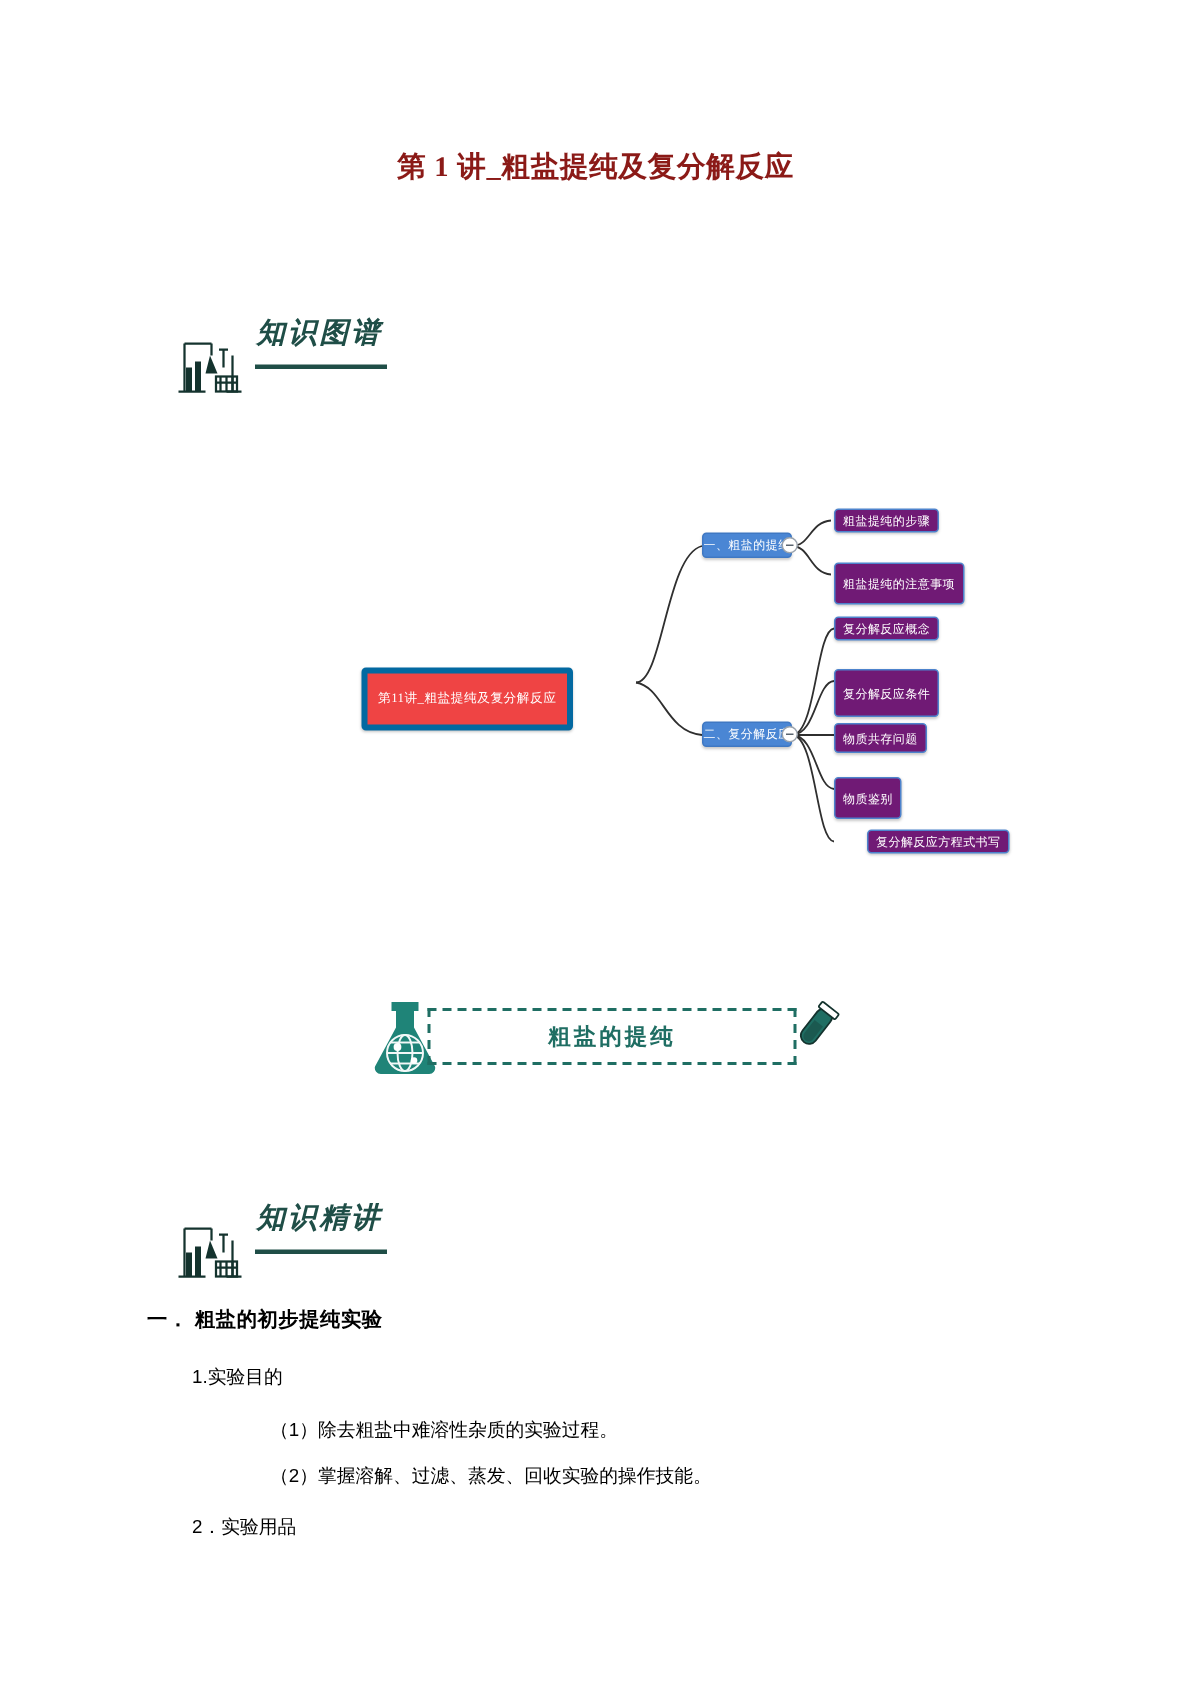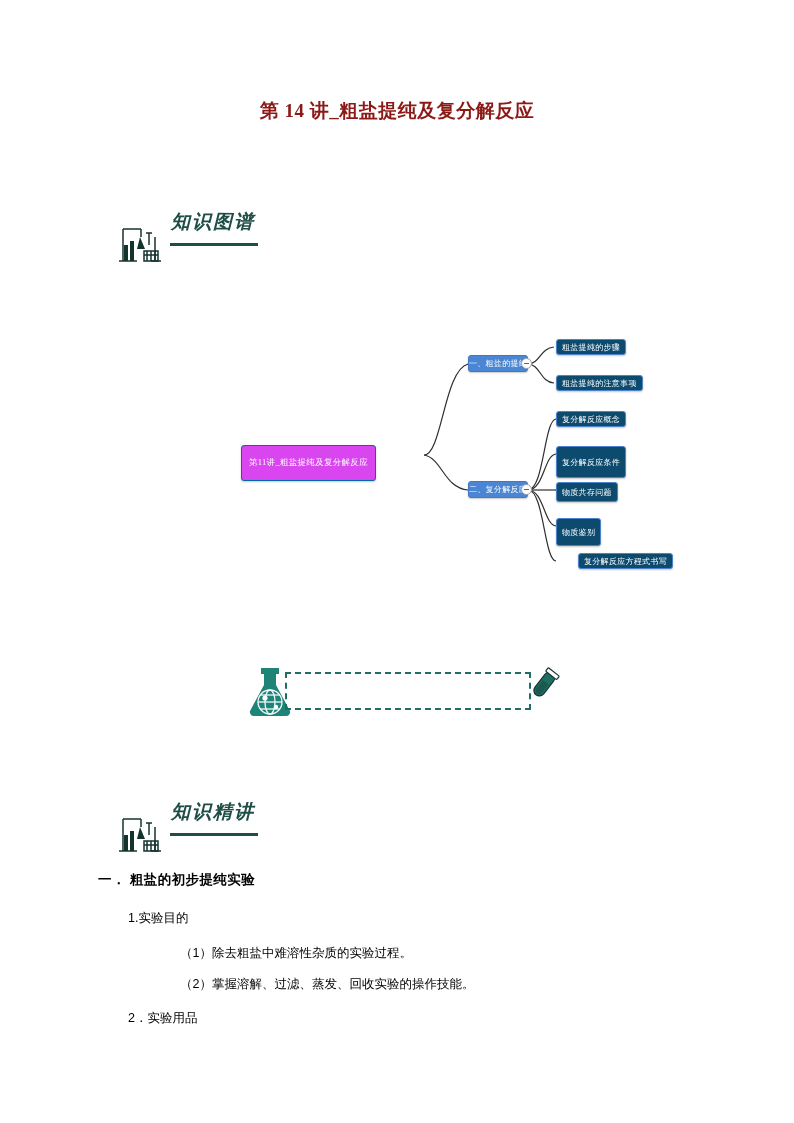--- a/index.html
+++ b/index.html
@@ -84,32 +84,32 @@
     font-size: 8px;
     color: #ffffff;
     display: flex;
     align-items: center;
     justify-content: center;
     white-space: nowrap;
     letter-spacing: 0.3px;
     box-shadow: 0 1px 2px rgba(0,0,0,0.22);
   }
   .mm-root {
-    background: #d946ef;
-    border: 1px solid #0369a1;
+    background: #ef4444;
+    border: 4px solid #0369a1;
     font-size: 8.5px;
     padding: 17px 7px;
   }
   .mm-branch {
     background: #4a86d4;
     border: 1px solid #3f78c3;
     padding: 0 6px;
   }
   .mm-leaf {
-    background: #0c4a6e;
+    background: #701a75;
     border: 1px solid #4d83cd;
     padding: 0 5px;
   }
   .mm-toggle {
     position: absolute;
     width: 11px;
     height: 11px;
     border-radius: 50%;
     background: #ffffff;
     border: 1px solid #9aa3ad;
@@ -188,21 +188,21 @@
   .lvl2 {
     font-size: 12.5px;
   }
   .lvl3 {
     font-size: 12.5px;
   }
 </style>
 </head>
 <body>
 
-<div class="doc-title">第 14 讲_粗盐提纯及复分解反应</div>
+<div class="doc-title">第 1 讲_粗盐提纯及复分解反应</div>
 
 <div class="section-header" style="left:113px; top:207px;">
   <span class="sh-icon">
     <svg width="52" height="52" viewBox="0 0 52 52" xmlns="http://www.w3.org/2000/svg">
       <g stroke="#14332e" stroke-width="1.5" fill="none">
         <path d="M10 14 L10 46"></path>
         <path d="M10 14 L28 14"></path>
         <path d="M28 14 L28 22"></path>
         <path d="M6 46 L24 46"></path>
         <rect x="11" y="30" width="4" height="16" fill="#14332e" stroke="none"></rect>
@@ -241,21 +241,21 @@
       <path d="M528 190 C 544 190, 544 260, 556 261"></path>
     </g>
   </svg>
 
   <div class="mm-node mm-root" style="left:241px; top:145px; height:19px;">第11讲_粗盐提纯及复分解反应</div>
 
   <div class="mm-node mm-branch" style="left:468px; top:55px; height:17px; width:60px;">一、粗盐的提纯</div>
   <span class="mm-toggle" style="left:521px; top:58px;"></span>
 
   <div class="mm-node mm-leaf" style="left:556px; top:39px; height:16px;">粗盐提纯的步骤</div>
-  <div class="mm-node mm-leaf" style="left:556px; top:75px; height:16px;">粗盐提纯的注意事项</div>
+  <div class="mm-node mm-leaf" style="left:556px; top:75px; height:28px;">粗盐提纯的注意事项</div>
 
   <div class="mm-node mm-branch" style="left:468px; top:181px; height:17px; width:60px;">二、复分解反应</div>
   <span class="mm-toggle" style="left:521px; top:184px;"></span>
 
   <div class="mm-node mm-leaf" style="left:556px; top:111px; height:16px;">复分解反应概念</div>
   <div class="mm-node mm-leaf" style="left:556px; top:146px; height:32px;">复分解反应条件</div>
   <div class="mm-node mm-leaf" style="left:556px; top:182px; height:20px;">物质共存问题</div>
   <div class="mm-node mm-leaf" style="left:556px; top:218px; height:28px;">物质鉴别</div>
   <div class="mm-node mm-leaf" style="left:556px; top:253px; height:16px;margin-left:22px;">复分解反应方程式书写</div>
 </div>
@@ -270,20 +270,21 @@
         <path d="M15 39 L39 39"></path>
         <path d="M17 32 L37 32"></path>
         <path d="M17 46 L37 46"></path>
       </g>
       <circle cx="22" cy="35" r="2.6" fill="#ffffff"></circle>
       <circle cx="33" cy="44" r="2.2" fill="#ffffff"></circle>
     </svg>
   </span>
 
   <span class="banner-box"></span>
+  <span class="banner-text">粗盐的提纯</span>
 
   <span class="banner-tube">
     <svg width="40" height="40" viewBox="0 0 40 40" xmlns="http://www.w3.org/2000/svg">
       <g transform="rotate(38 20 20)">
         <rect x="15" y="5" width="11" height="27" rx="5.5" fill="#1f6e63" stroke="#14332e" stroke-width="1.2"></rect>
         <rect x="13.5" y="3" width="14" height="4.5" rx="1" fill="#ffffff" stroke="#14332e" stroke-width="1.2"></rect>
         <path d="M17 16 L24 16 L24 27 A3.5 3.5 0 0 1 17 27 Z" fill="#14332e" opacity="0.35"></path>
       </g>
     </svg>
   </span>

